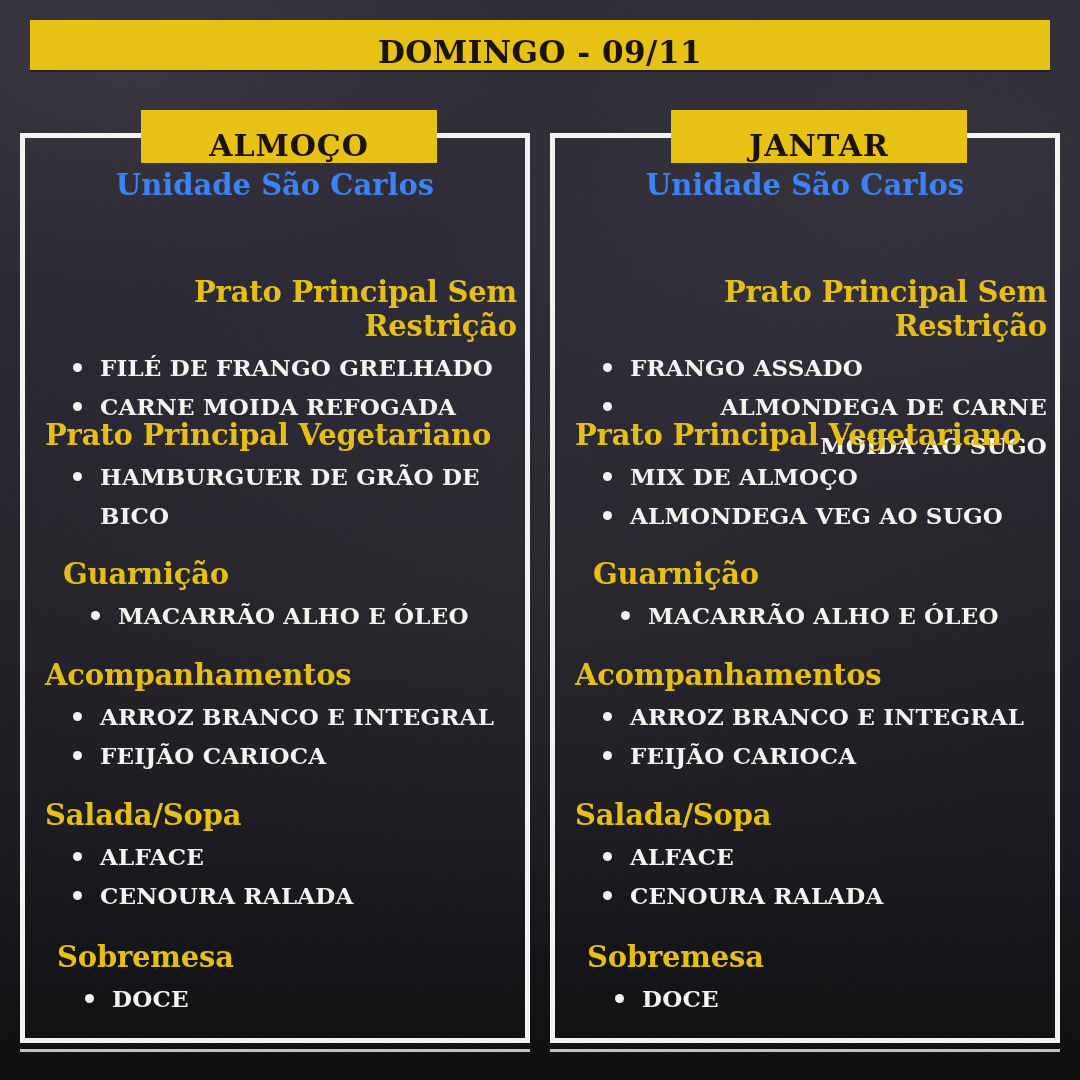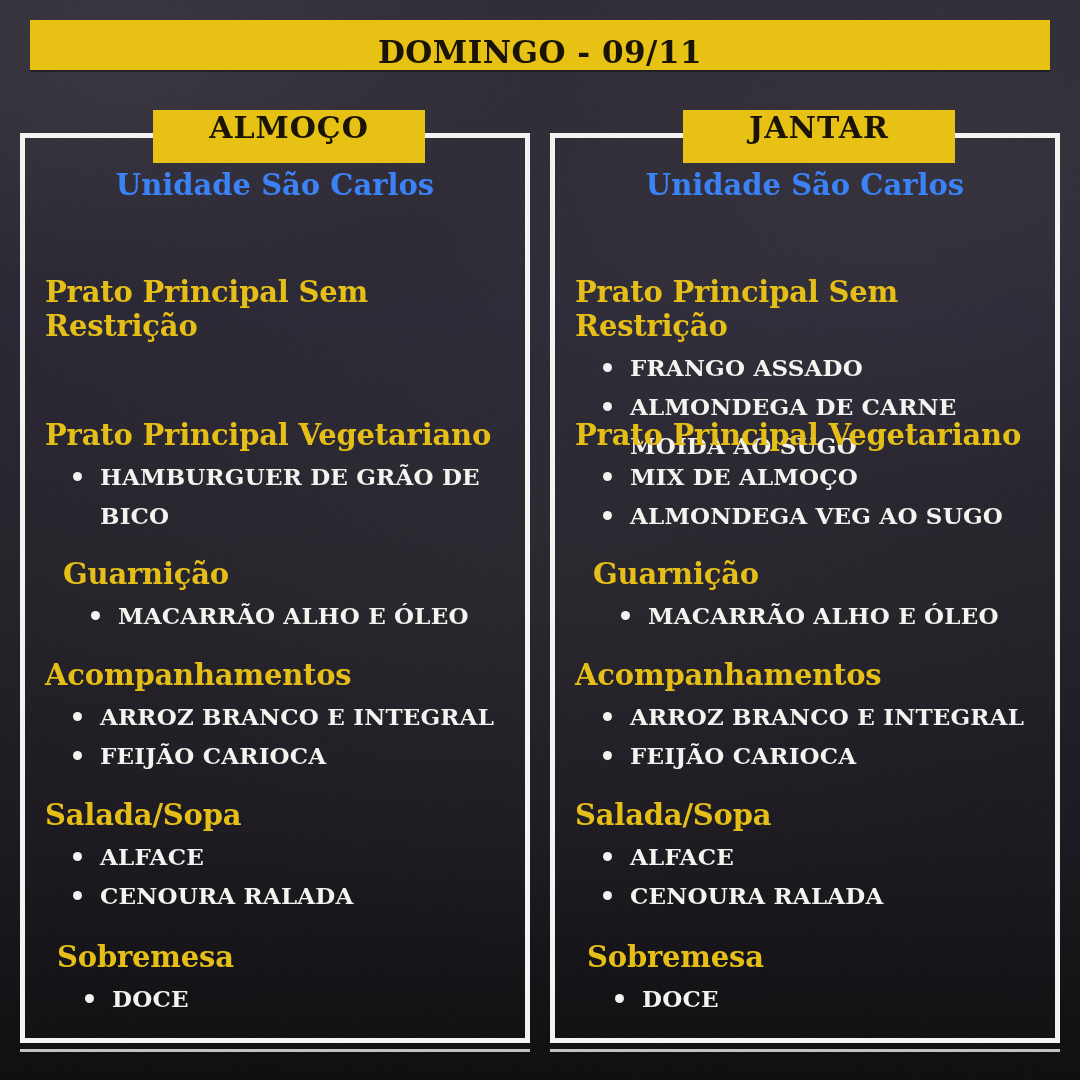--- a/index.html
+++ b/index.html
@@ -36,32 +36,32 @@
   .panel.left  { left:20px; }
   .panel.right { left:550px; }
   .panel::after {
     content:""; position:absolute; left:-5px; right:-5px; bottom:-14px; height:3px;
     background:rgba(255,255,255,0.75);
   }
 
   .tab {
     position:absolute; top:-28px; left:50%;
     transform:translateX(calc(-50% + 14px));
-    width:272px; height:53px; background:#e7c215;
-    display:flex; align-items:flex-start; justify-content:center;
+    width:296px; height:53px; background:#e7c215;
+    display:flex; align-items:flex-end; justify-content:center;
   }
   .tab-label { font-size:30px; font-weight:bold; color:#191406; letter-spacing:1px; }
 
   .subtitle {
     position:absolute; top:30px; left:0; width:100%;
     text-align:center; font-size:29px; font-weight:bold; color:#3b82f6;
   }
 
   .sec { position:absolute; left:20px; right:8px; }
-  .sec.s1 { top:137px; }
+  .sec.s1 { top:137px;text-align:right; }
   .sec.s2 { top:280px; }
   .sec.s3 { top:419px;margin-left:18px; }
   .sec.s4 { top:520px; }
   .sec.s5 { top:660px; }
   .sec.s6 { top:802px; left:32px; }
 
   .sec h2 {
     margin:0; font-size:29px; font-weight:bold; color:#e5bf18;
     letter-spacing:-0.2px; line-height:34px;
   }
@@ -93,20 +93,30 @@
 </div>
 
 <div class="panel left">
   <div class="tab">
     <span class="tab-label">ALMOÇO</span>
   </div>
   <div class="subtitle">Unidade São Carlos</div>
 
   <div class="sec s1">
     <h2>Prato Principal Sem Restrição</h2>
+    <ul>
+      <li>
+          <span class="dot"></span>
+          <span>FILÉ DE FRANGO GRELHADO</span>
+        </li>
+      <li>
+          <span class="dot"></span>
+          <span>CARNE MOIDA REFOGADA</span>
+        </li>
+    </ul>
   </div>
 
   <div class="sec s2">
     <h2>Prato Principal Vegetariano</h2>
     <ul>
       <li>
           <span class="dot"></span>
           <span>HAMBURGUER DE GRÃO DE BICO</span>
         </li>
     </ul>

